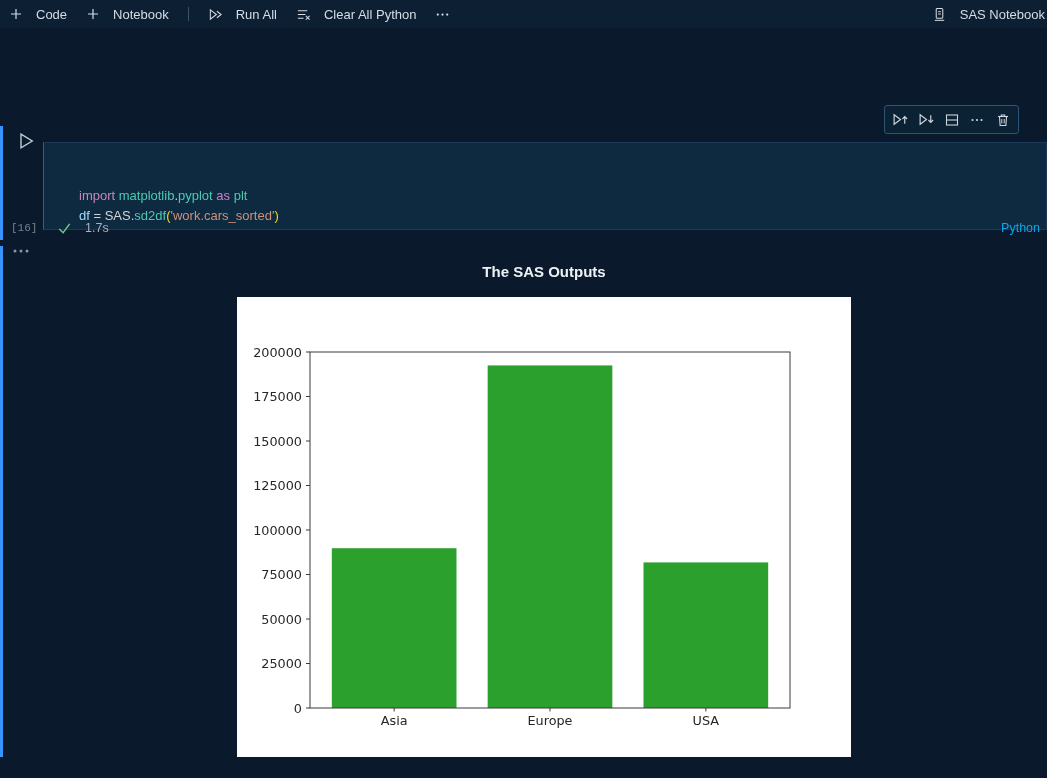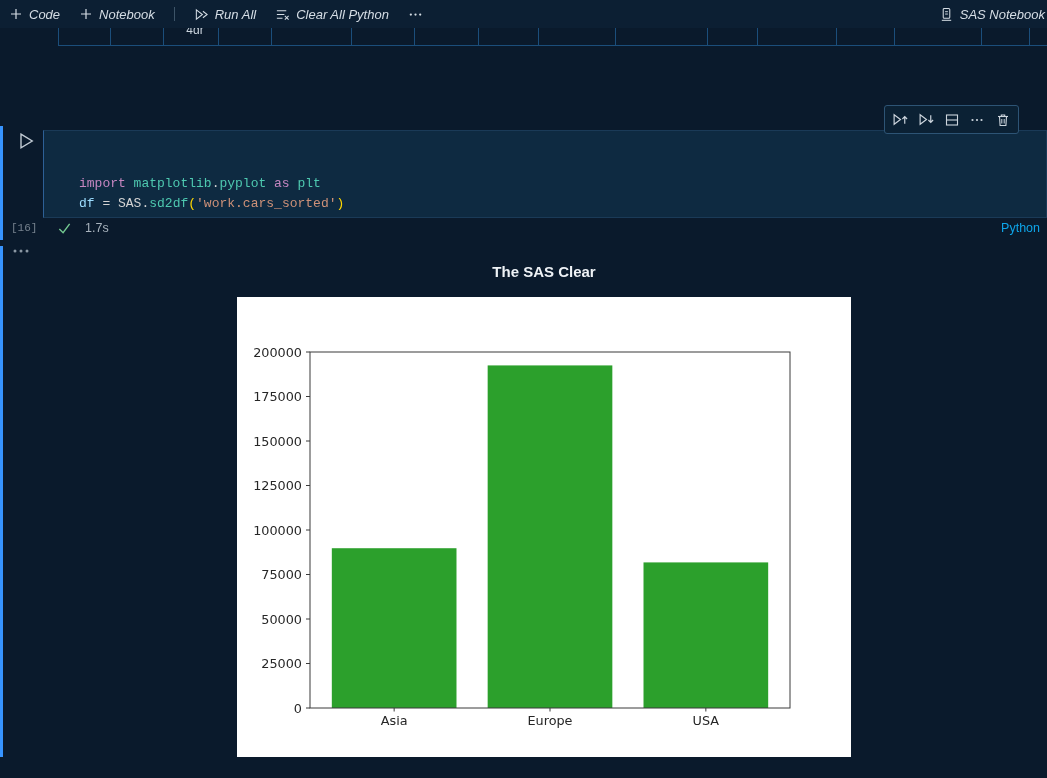--- a/index.html
+++ b/index.html
@@ -6,21 +6,21 @@
   #app {
     position:relative; width:1047px; height:778px; overflow:hidden;
     background:#0a1a2c; font-family:"Liberation Sans",sans-serif; color:#cfd8e3;
   }
   
   .nb-toolbar {
     position:absolute; left:0; top:0; width:100%; height:28px; z-index:10;
     background:#0c1f33; display:flex; align-items:center; padding:0 0 0 9px;
     box-sizing:border-box; font-size:13px; color:#d5dde5;
   }
-  .tb-item { display:flex; align-items:center; gap:6px; margin-right:19px; cursor:default; white-space:nowrap;font-style:italic; }
+  .tb-item { display:flex; align-items:center; gap:13px; margin-right:19px; cursor:default; white-space:nowrap; }
   .tb-sep { width:1px; height:14px; background:#3d5468; margin-right:19px; }
   .tb-icon { display:flex; align-items:center; }
   .tb-right { margin-left:auto; display:flex; align-items:center; gap:6px; padding-right:2px; }
   svg { display:block; }
   
   .table-fragment {
     position:absolute; left:58px; top:26px; width:989px; height:19px;
     border-bottom:1px solid #1b4e7b; border-left:1px solid #1b4e7b;
     overflow:hidden; z-index:1;
   }
@@ -28,23 +28,23 @@
   .tf-text {
     position:absolute; left:110px; top:-3px; width:52px; text-align:center;
     font-size:12px; color:#c9d3dc;
   }
   .tf-scroll { position:absolute; left:933px; top:24px; width:17px; height:3px; background:#d0d0d0; border-radius:2px; z-index:2; }
   
   .focus-bar { position:absolute; left:0; width:3px; background:#3794ff; }
   
   .run-btn { position:absolute; left:16px; top:131px; width:20px; height:20px; color:#c3ccd5; cursor:pointer; }
   .editor {
-    position:absolute; left:43px; top:130px; width:1004px; height:88px; box-sizing:border-box;
+    position:absolute; left:43px; top:142px; width:1004px; height:88px; box-sizing:border-box;
     background:#0e2a41; border:1px solid #1a3a57; border-left:1px solid #2d6096;
-    padding:4px 0 0 35px; font-family:Liberation Mono, monospace; font-size:13px; line-height:19.5px;
+    padding:4px 0 0 35px; font-family:Liberation Sans, sans-serif; font-size:13px; line-height:19.5px;
     white-space:pre; overflow:hidden;
   }
   .exec-count { position:absolute; left:11px; top:222px; font-size:11px; color:#76828e; font-family:Liberation Mono, monospace; }
   .status-check { position:absolute; left:57px; top:221px; width:15px; height:15px; color:#73c991; }
   .status-time { position:absolute; left:85px; top:221px; font-size:12.5px; color:#a8b3bd; }
   .lang-label { position:absolute; right:7px; top:221px; font-size:12.5px; color:#0ea5e9; cursor:pointer; }
   .cell-toolbar {
     position:absolute; left:884px; top:105px; width:135px; height:29px; box-sizing:border-box; z-index:11;
     background:#0b2134; border:1px solid #2d5475; border-radius:3px;
     display:flex; align-items:center; justify-content:space-between; padding:0 7px; color:#cdd5dd;
@@ -56,38 +56,20 @@
     position:absolute; left:237px; top:263px; width:614px; text-align:center;
     font-size:15px; font-weight:700; color:#eef2f6;
   }
   .figure { position:absolute; left:237px; top:297px; width:614px; height:460px; background:#ffffff; }
 </style>
 </head>
 <body>
 
 <div id="app">
 
-  <div class="table-fragment">
-    <span class="tf-text">4dr</span>
-  <div class="tf-col" style="left: 51px;"></div>
-      <div class="tf-col" style="left: 104px;"></div>
-      <div class="tf-col" style="left: 159px;"></div>
-      <div class="tf-col" style="left: 212px;"></div>
-      <div class="tf-col" style="left: 292px;"></div>
-      <div class="tf-col" style="left: 355px;"></div>
-      <div class="tf-col" style="left: 419px;"></div>
-      <div class="tf-col" style="left: 479px;"></div>
-      <div class="tf-col" style="left: 556px;"></div>
-      <div class="tf-col" style="left: 648px;"></div>
-      <div class="tf-col" style="left: 698px;"></div>
-      <div class="tf-col" style="left: 777px;"></div>
-      <div class="tf-col" style="left: 835px;"></div>
-      <div class="tf-col" style="left: 922px;"></div>
-      <div class="tf-col" style="left: 970px;"></div>
-    </div>
   <div class="tf-scroll"></div>
 
   <div class="nb-toolbar">
     <div class="tb-item">
       <span class="tb-icon">
         <svg width="14" height="14" viewBox="0 0 14 14">
             <path d="M7 2v10M2 7h10" stroke="currentColor" stroke-width="1.2" fill="none"></path>
           </svg>
       </span>
       <span>Code</span>
@@ -201,21 +183,21 @@
   <span class="lang-label">Python</span>
 
   <span class="out-more">
     <svg width="18" height="8" viewBox="0 0 18 8">
         <circle cx="3" cy="4" r="1.5" fill="currentColor"></circle>
         <circle cx="9" cy="4" r="1.5" fill="currentColor"></circle>
         <circle cx="15" cy="4" r="1.5" fill="currentColor"></circle>
       </svg>
   </span>
 
-  <div class="out-title">The SAS Clear</div>
+  <div class="out-title">The SAS Outputs</div>
 
   <div class="figure">
     <svg id="chart-svg" width="614" height="460" viewBox="0 0 614 460">
         <rect x="94.81818181818181" y="251.2183" width="124.67532467532469" height="159.7817" fill="#2ca02c"></rect>
         <rect x="250.66233766233765" y="68.41230000000002" width="124.67532467532469" height="342.5877" fill="#2ca02c"></rect>
         <rect x="406.50649350649354" y="265.4049" width="124.67532467532469" height="145.5951" fill="#2ca02c"></rect>
         <rect x="73" y="55" width="480" height="356" fill="none" stroke="#3b3b3b" stroke-width="1"></rect>
         <line x1="69" x2="73" y1="411" y2="411" stroke="#3b3b3b" stroke-width="1"></line>
         <text x="65" y="415.5" text-anchor="end" fill="#262626" font-size="12.8px" font-family="&quot;DejaVu Sans&quot;, sans-serif">0</text>
         <line x1="69" x2="73" y1="366.5" y2="366.5" stroke="#3b3b3b" stroke-width="1"></line>

